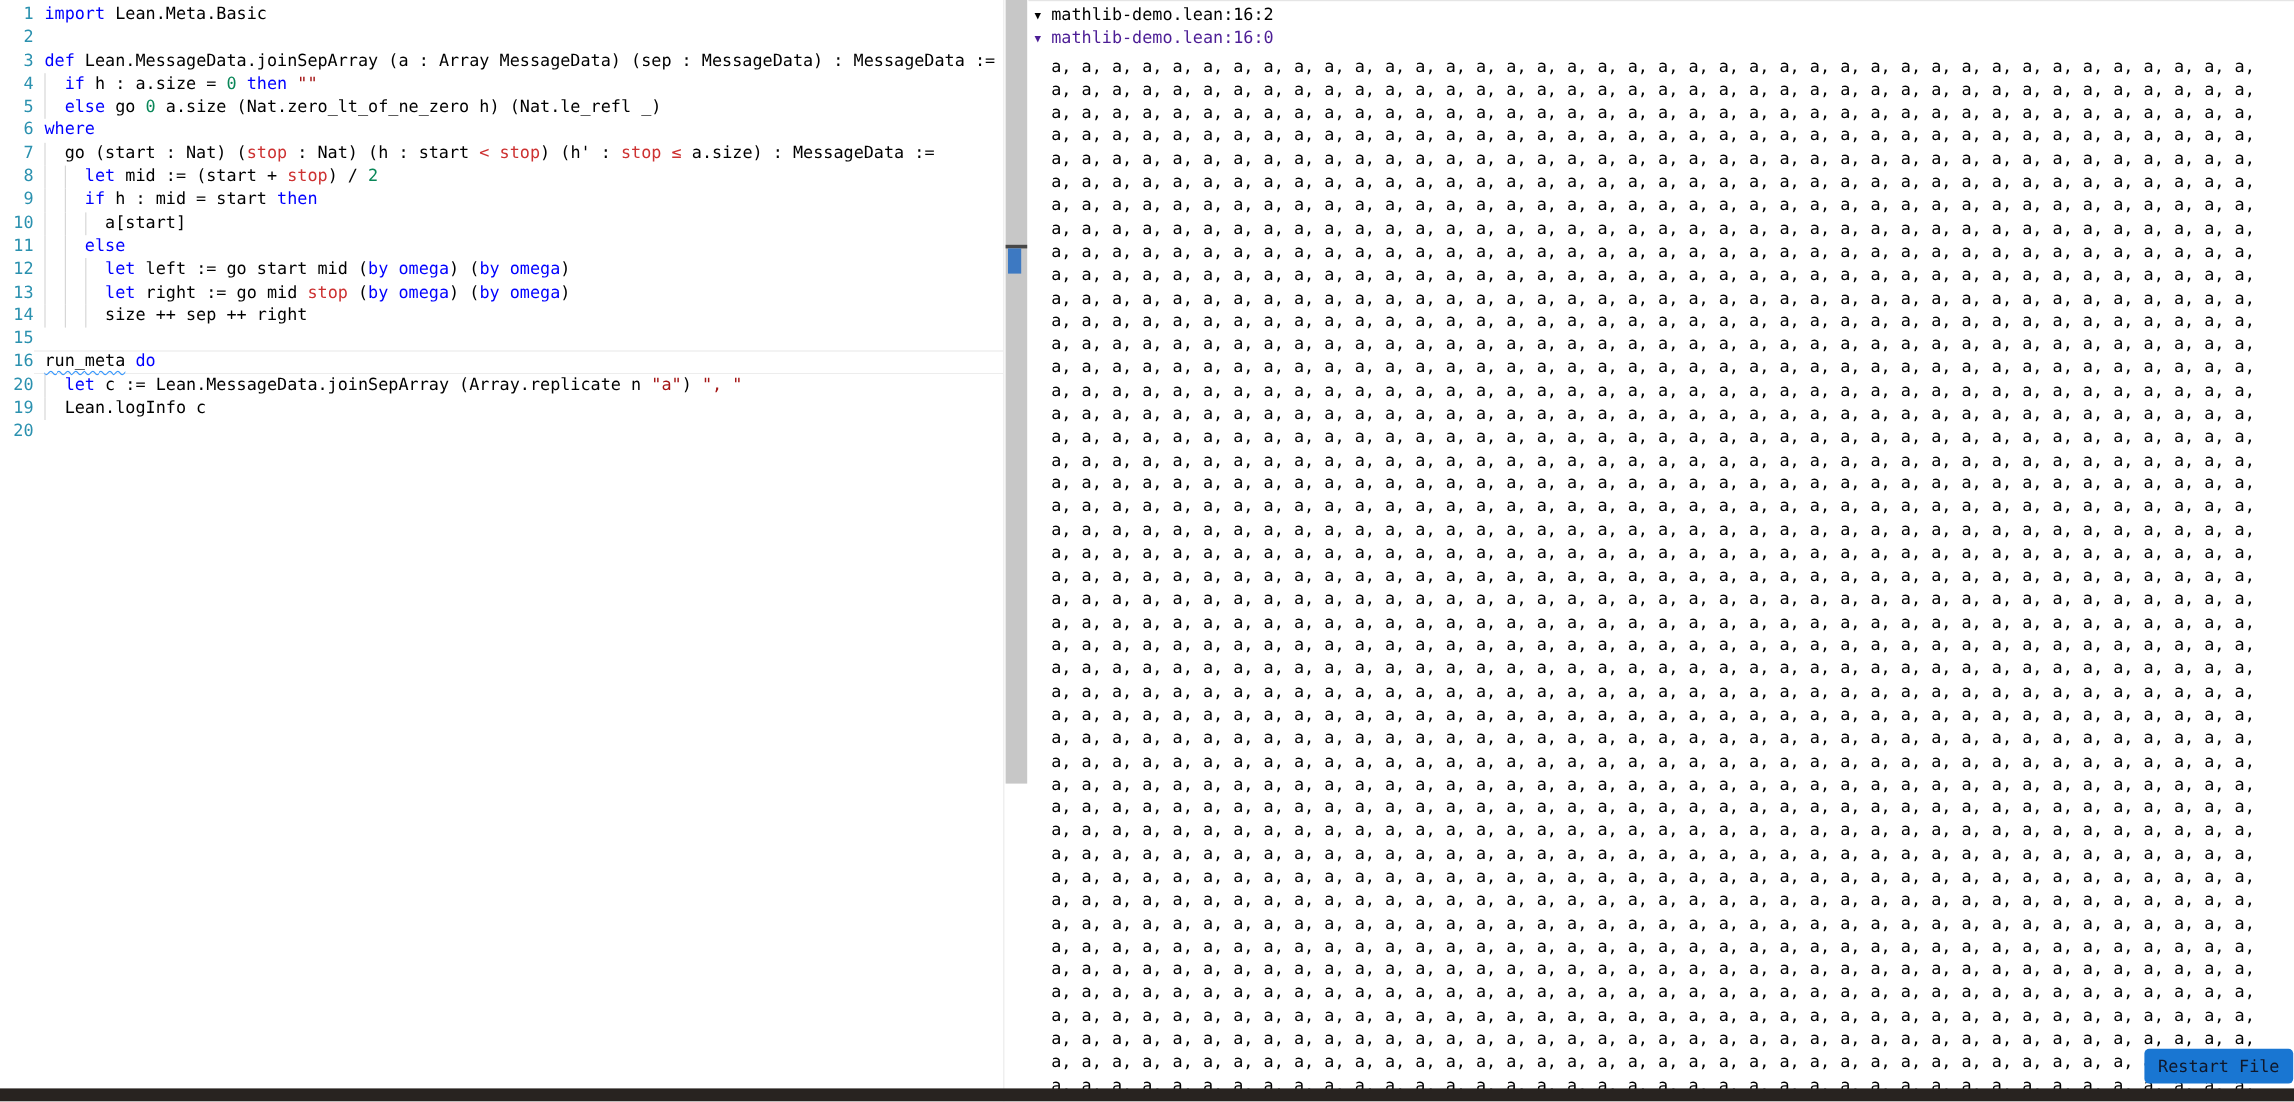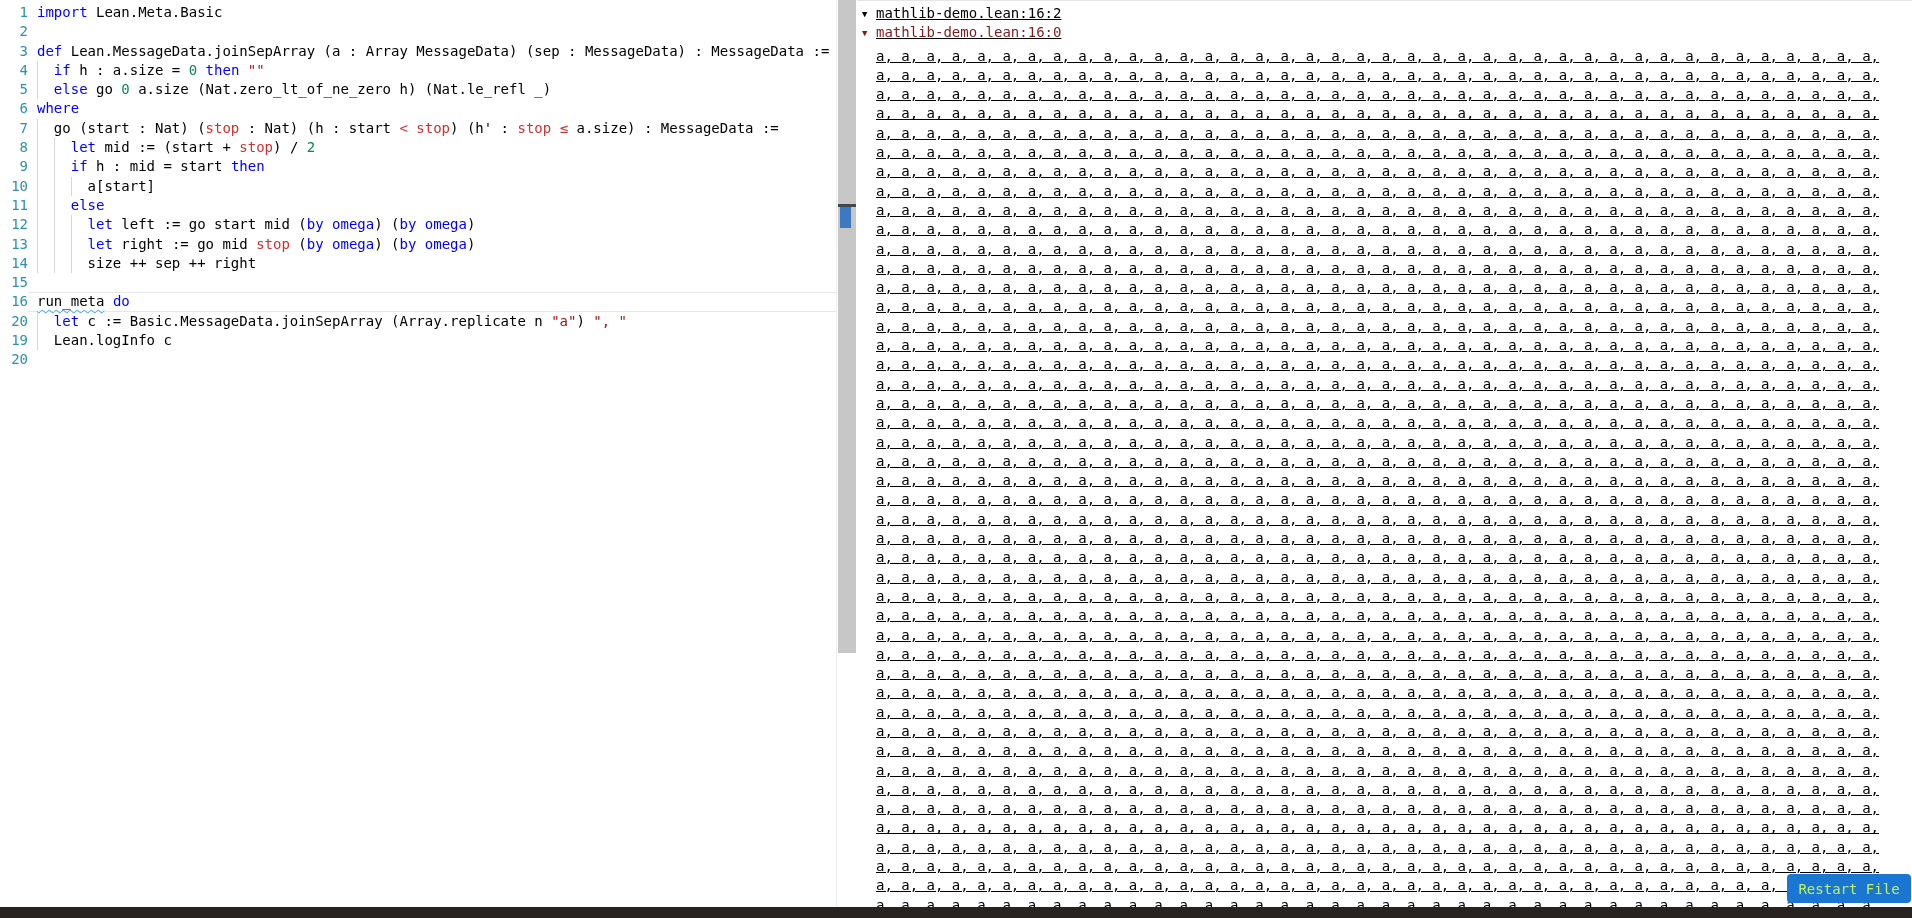--- a/index.html
+++ b/index.html
@@ -21,29 +21,29 @@
   .pl{color:#000000;}
   .sq{color:#000;text-decoration:underline;text-decoration-style:wavy;text-decoration-color:#3b99fc;text-decoration-thickness:1px;text-underline-offset:3px;}
   
   .edge{position:absolute;left:836px;top:0;width:1px;height:918px;background:#ececec;}
   .vscroll{position:absolute;left:838px;top:0;width:18px;height:918px;background:#fff;}
   .thumb{position:absolute;left:0;top:0;width:18px;height:653px;background:#c7c7c7;}
   .cursor-mark{position:absolute;left:0;top:204px;width:18px;height:3px;background:#474747;}
   .info-mark{position:absolute;left:2px;top:207px;width:11px;height:21px;background:#3d79c2;}
   
   .infoview{position:absolute;left:857px;top:0;width:1055px;height:918px;box-sizing:border-box;
-            border-top:1px solid #e5e5e5;padding:3px 0 0 5px;background:#fff;text-decoration:underline;}
+            border-top:1px solid #e5e5e5;padding:3px 0 0 5px;background:#fff;}
   .section{height:19.3px;line-height:19.3px;white-space:pre;cursor:pointer;color:#000;}
-  .section.green{color:#7f1d1d;}
+  .section.green{color:#4c1d95;}
   .tri{display:inline-block;width:14px;font-size:9px;vertical-align:1px;}
   .msg{margin:4px 0 0 14px;width:1016px;line-height:19.3px;color:#000;
        white-space:normal;word-break:normal;overflow-wrap:normal;}
   
   .restart{position:absolute;right:1px;bottom:15px;width:124px;height:29px;z-index:10;
-           background:#1976d2;color:#bef264;border:none;border-radius:4px;cursor:pointer;
+           background:#1976d2;color:#0f172a;border:none;border-radius:4px;cursor:pointer;
            font-family:"DejaVu Sans Mono","Liberation Mono",monospace;font-size:14px;}
   .footer{position:absolute;left:0;bottom:0;width:1912px;height:11px;background:#282320;z-index:9;}
 </style>
 </head>
 <body>
 
 <div class="editor">
   <div>
       <div class="line"><div class="ln">1</div><div class="code"><span class="kw">import</span><span class="pl"> Lean.Meta.Basic</span></div></div>
       <div class="line"><div class="ln">2</div><div class="code"></div></div>
@@ -54,21 +54,21 @@
       <div class="line"><div class="ln">7</div><div class="code"><div class="guide" style="left: calc(0ch + 9px);"></div><span class="pl">  go (start : Nat) (</span><span class="red">stop</span><span class="pl"> : Nat) (h : start </span><span class="red">&lt;</span><span class="pl"> </span><span class="red">stop</span><span class="pl">) (h' : </span><span class="red">stop</span><span class="pl"> </span><span class="red">≤</span><span class="pl"> a.size) : MessageData :=</span></div></div>
       <div class="line"><div class="ln">8</div><div class="code"><div class="guide" style="left: calc(0ch + 9px);"></div><div class="guide" style="left: calc(2ch + 9px);"></div><span class="pl">    </span><span class="kw">let</span><span class="pl"> mid := (start + </span><span class="red">stop</span><span class="pl">) / </span><span class="num">2</span></div></div>
       <div class="line"><div class="ln">9</div><div class="code"><div class="guide" style="left: calc(0ch + 9px);"></div><div class="guide" style="left: calc(2ch + 9px);"></div><span class="pl">    </span><span class="kw">if</span><span class="pl"> h : mid = start </span><span class="kw">then</span></div></div>
       <div class="line"><div class="ln">10</div><div class="code"><div class="guide" style="left: calc(0ch + 9px);"></div><div class="guide" style="left: calc(2ch + 9px);"></div><div class="guide" style="left: calc(4ch + 9px);"></div><span class="pl">      a[start]</span></div></div>
       <div class="line"><div class="ln">11</div><div class="code"><div class="guide" style="left: calc(0ch + 9px);"></div><div class="guide" style="left: calc(2ch + 9px);"></div><span class="pl">    </span><span class="kw">else</span></div></div>
       <div class="line"><div class="ln">12</div><div class="code"><div class="guide" style="left: calc(0ch + 9px);"></div><div class="guide" style="left: calc(2ch + 9px);"></div><div class="guide" style="left: calc(4ch + 9px);"></div><span class="pl">      </span><span class="kw">let</span><span class="pl"> left := go start mid (</span><span class="kw">by omega</span><span class="pl">) (</span><span class="kw">by omega</span><span class="pl">)</span></div></div>
       <div class="line"><div class="ln">13</div><div class="code"><div class="guide" style="left: calc(0ch + 9px);"></div><div class="guide" style="left: calc(2ch + 9px);"></div><div class="guide" style="left: calc(4ch + 9px);"></div><span class="pl">      </span><span class="kw">let</span><span class="pl"> right := go mid </span><span class="red">stop</span><span class="pl"> (</span><span class="kw">by omega</span><span class="pl">) (</span><span class="kw">by omega</span><span class="pl">)</span></div></div>
       <div class="line"><div class="ln">14</div><div class="code"><div class="guide" style="left: calc(0ch + 9px);"></div><div class="guide" style="left: calc(2ch + 9px);"></div><div class="guide" style="left: calc(4ch + 9px);"></div><span class="pl">      size ++ sep ++ right</span></div></div>
       <div class="line"><div class="ln">15</div><div class="code"></div></div>
       <div class="line active"><div class="ln">16</div><div class="code"><span class="sq">run_meta</span><span class="pl"> </span><span class="kw">do</span></div></div>
-      <div class="line"><div class="ln">20</div><div class="code"><div class="guide" style="left: calc(0ch + 9px);"></div><span class="pl">  </span><span class="kw">let</span><span class="pl"> c := Basic.MessageData.joinSepArray (Array.replicate n </span><span class="str">"a"</span><span class="pl">) </span><span class="str">", "</span></div></div>
+      <div class="line"><div class="ln">20</div><div class="code"><div class="guide" style="left: calc(0ch + 9px);"></div><span class="pl">  </span><span class="kw">let</span><span class="pl"> c := Lean.MessageData.joinSepArray (Array.replicate n </span><span class="str">"a"</span><span class="pl">) </span><span class="str">", "</span></div></div>
       <div class="line"><div class="ln">19</div><div class="code"><div class="guide" style="left: calc(0ch + 9px);"></div><span class="pl">  Lean.logInfo c</span></div></div>
       <div class="line"><div class="ln">20</div><div class="code"></div></div>
     </div>
 </div>
 
 <div class="edge"></div>
 <div class="vscroll">
   <div class="thumb"></div>
   <div class="cursor-mark"></div>
   <div class="info-mark"></div>

